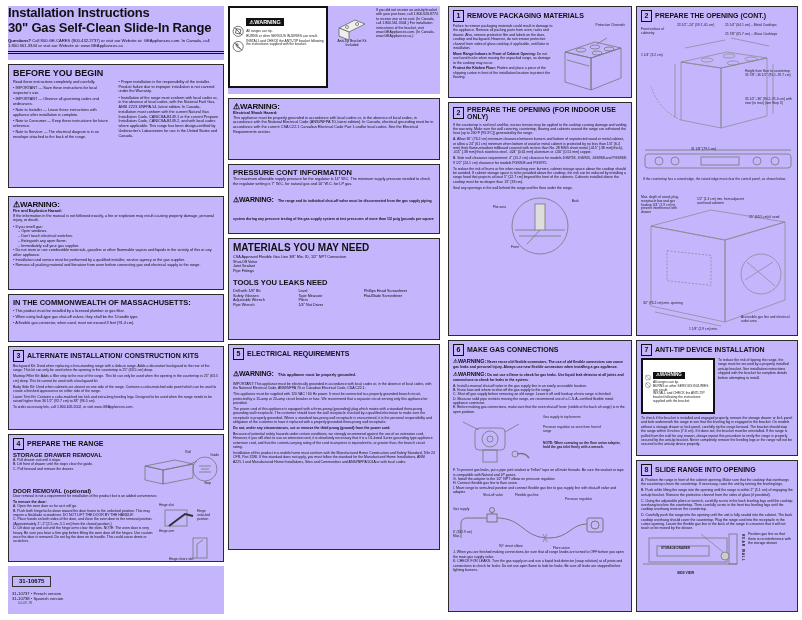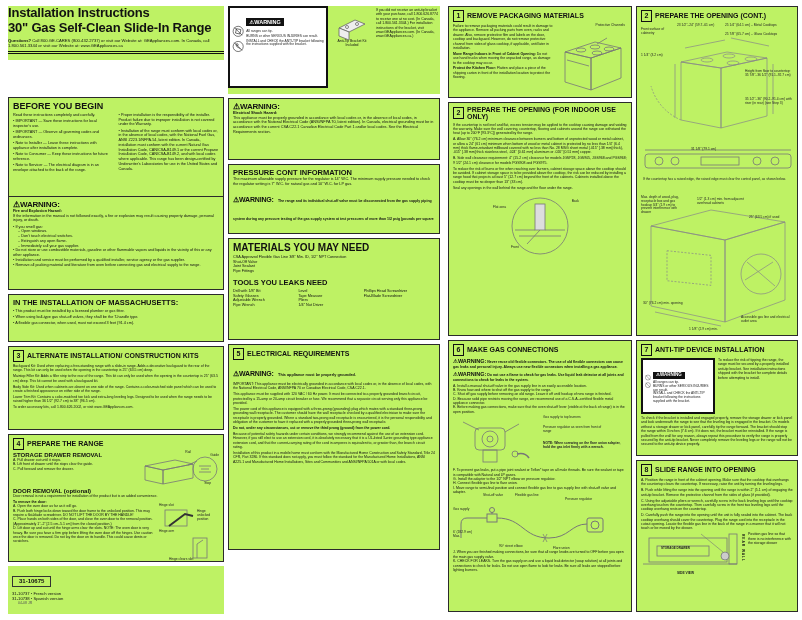--- a/index.html
+++ b/index.html
@@ -1,18 +1,18 @@
 <!DOCTYPE html>
 <html><head>
 <meta charset="utf-8">
 <style>
   html,body{margin:0;padding:0;background:#fff;width:802px;height:620px;overflow:hidden;
     font-family:"Liberation Sans",sans-serif;color:#111;}
   .page{position:relative;width:802px;height:620px;background:#fff;}
-  .box{position:absolute;border:1px solid #2b2b2b;background:#bef264;padding:3px 4px;
+  .box{position:absolute;border:1px solid #2b2b2b;background:#c4b5fd;padding:3px 4px;
     box-sizing:border-box;overflow:hidden;}
   .nob{border:none;}
   .h1{font-size:13px;font-weight:bold;line-height:1.15;letter-spacing:-0.2px;}
   .q{font-size:4.2px;line-height:1.3;margin-top:2px;}
   .rule{border-bottom:3px double #111;margin-top:2px;}
   .bigtitle{font-size:9px;font-weight:bold;margin-bottom:2px;}
   .sec-head{display:flex;align-items:center;gap:3px;margin-bottom:2px;}
   .badge{border:1.2px solid #111;font-size:7px;font-weight:bold;line-height:9px;height:10px;
     min-width:7px;text-align:center;padding:0 1px;flex:0 0 auto;}
   .sec-title{font-size:7px;font-weight:bold;line-height:1.05;}
@@ -45,21 +45,21 @@
   <div class="box nob" style="left:8px;top:6px;width:216px;height:54px;padding:0;">
     <div class="h1">Installation Instructions</div>
     <div class="h1">30" Gas Self-Clean Slide-In Range</div>
     <div class="q">
       <span class="b">Questions?</span>
       <span>Call 800.GE.CARES (800.432.2737) or visit our Website at: GEAppliances.com. In Canada, call 1.800.561.3344 or visit our Website at: www.GEAppliances.ca</span>
     </div>
     <div class="rule"></div>
   </div>
 
-  <div class="box" style="left:8px;top:64px;width:216px;height:124px;margin-top:33px;">
+  <div class="box" style="left:8px;top:64px;width:216px;height:124px;">
     <div class="bigtitle">BEFORE YOU BEGIN</div>
     <div class="cols2">
       <div>
         <div class="ts item">Read these instructions completely and carefully.</div>
         <div class="ts item">• IMPORTANT — Save these instructions for local inspector's use.</div>
         <div class="ts item">• IMPORTANT — Observe all governing codes and ordinances.</div>
         <div class="ts item">• Note to Installer — Leave these instructions with appliance after installation is complete.</div>
         <div class="ts item">• Note to Consumer — Keep these instructions for future reference.</div>
         <div class="ts item">• Note to Servicer — The electrical diagram is in an envelope attached to the back of the range.</div>
       </div>
@@ -78,21 +78,21 @@
     <div class="ts ind">– Open windows.</div>
     <div class="ts ind">– Don't touch electrical switches.</div>
     <div class="ts ind">– Extinguish any open flame.</div>
     <div class="ts ind">– Immediately call your gas supplier.</div>
     <div class="ts">• Do not store or use combustible materials, gasoline or other flammable vapors and liquids in the vicinity of this or any other appliance.</div>
     <div class="ts">• Installation and service must be performed by a qualified installer, service agency or the gas supplier.</div>
     <div class="ts">• Remove all packing material and literature from oven before connecting gas and electrical supply to the range.</div>
   </div>
 
   <div class="box" style="left:8px;top:294px;width:216px;height:48px;">
-    <div style="font-size:7.5px;font-weight:bold;margin-bottom:2px;">IN THE INSTALLATION OF MASSACHUSETTS:</div>
+    <div style="font-size:7.5px;font-weight:bold;margin-bottom:2px;">IN THE COMMONWEALTH OF MASSACHUSETTS:</div>
     <div class="ts item">• This product must be installed by a licensed plumber or gas fitter.</div>
     <div class="ts item">• When using ball-type gas shut-off valves, they shall be the T-handle type.</div>
     <div class="ts item">• A flexible gas connector, when used, must not exceed 3 feet (91.4 cm).</div>
   </div>
 
   <div class="box" style="left:8px;top:346px;width:216px;height:84px;">
     <div class="sec-head">
       <span class="badge">3</span>
       <span class="sec-title">ALTERNATE INSTALLATION/ CONSTRUCTION KITS</span>
     </div>

